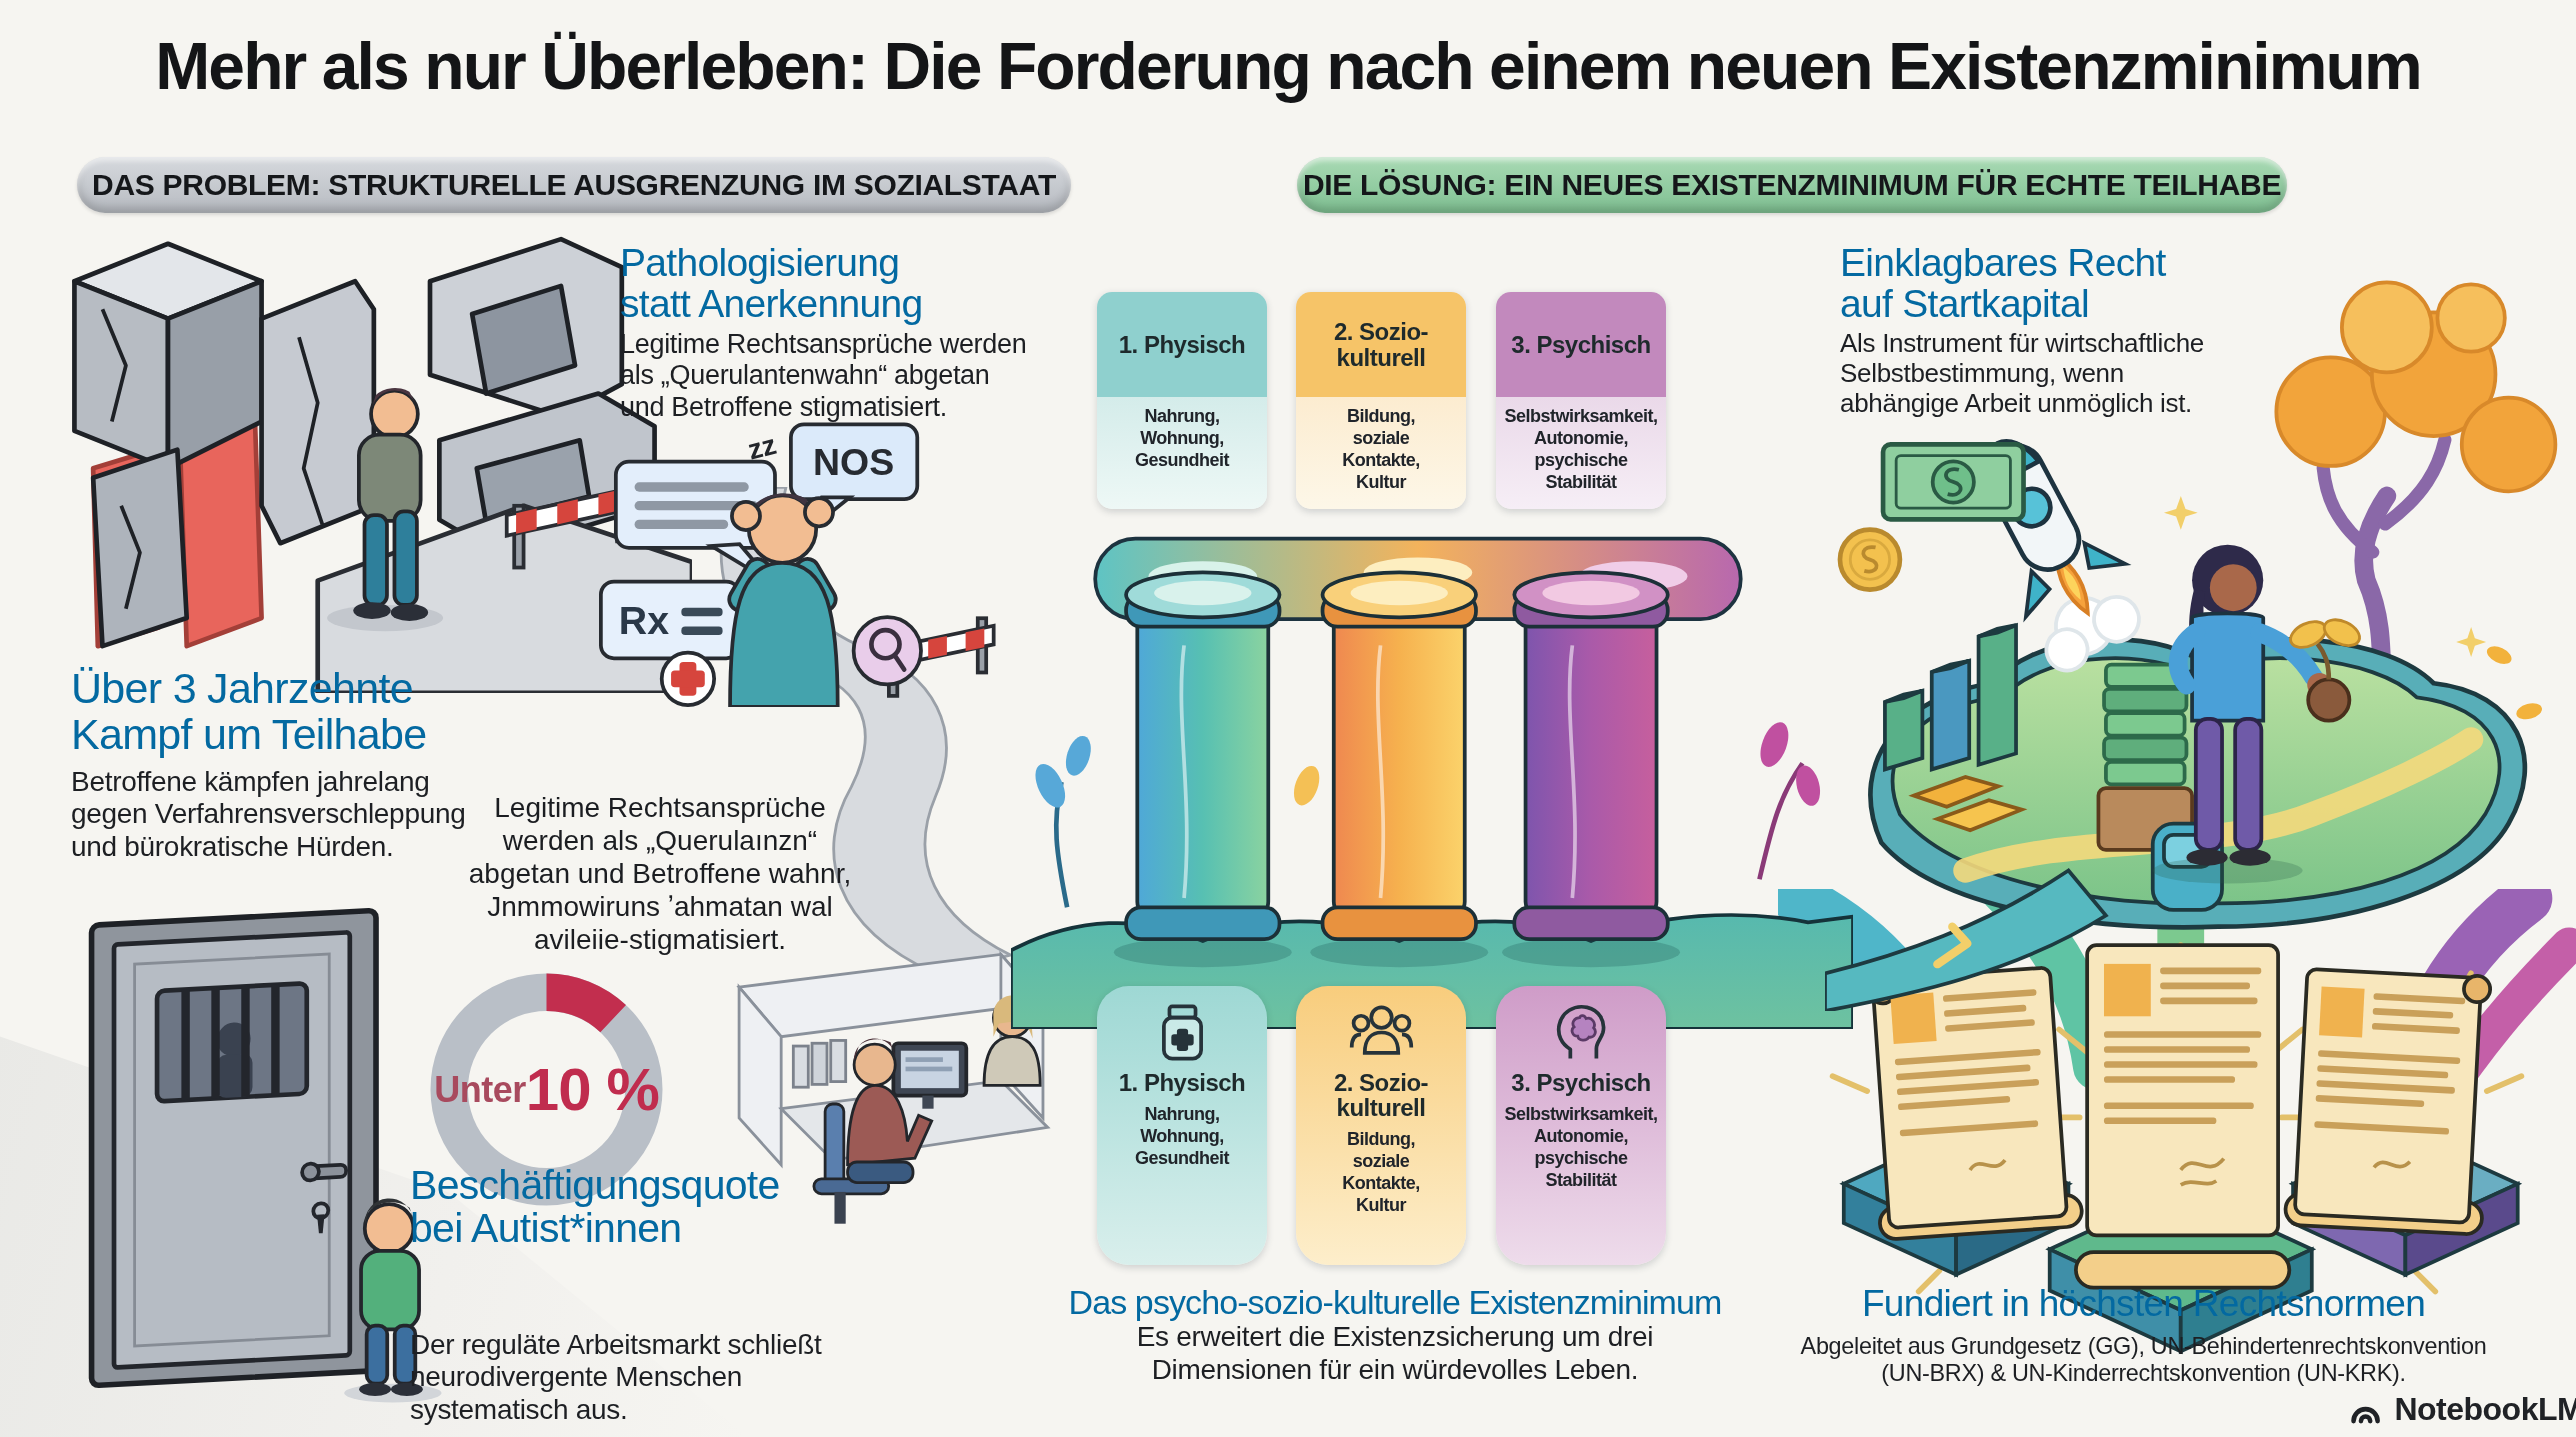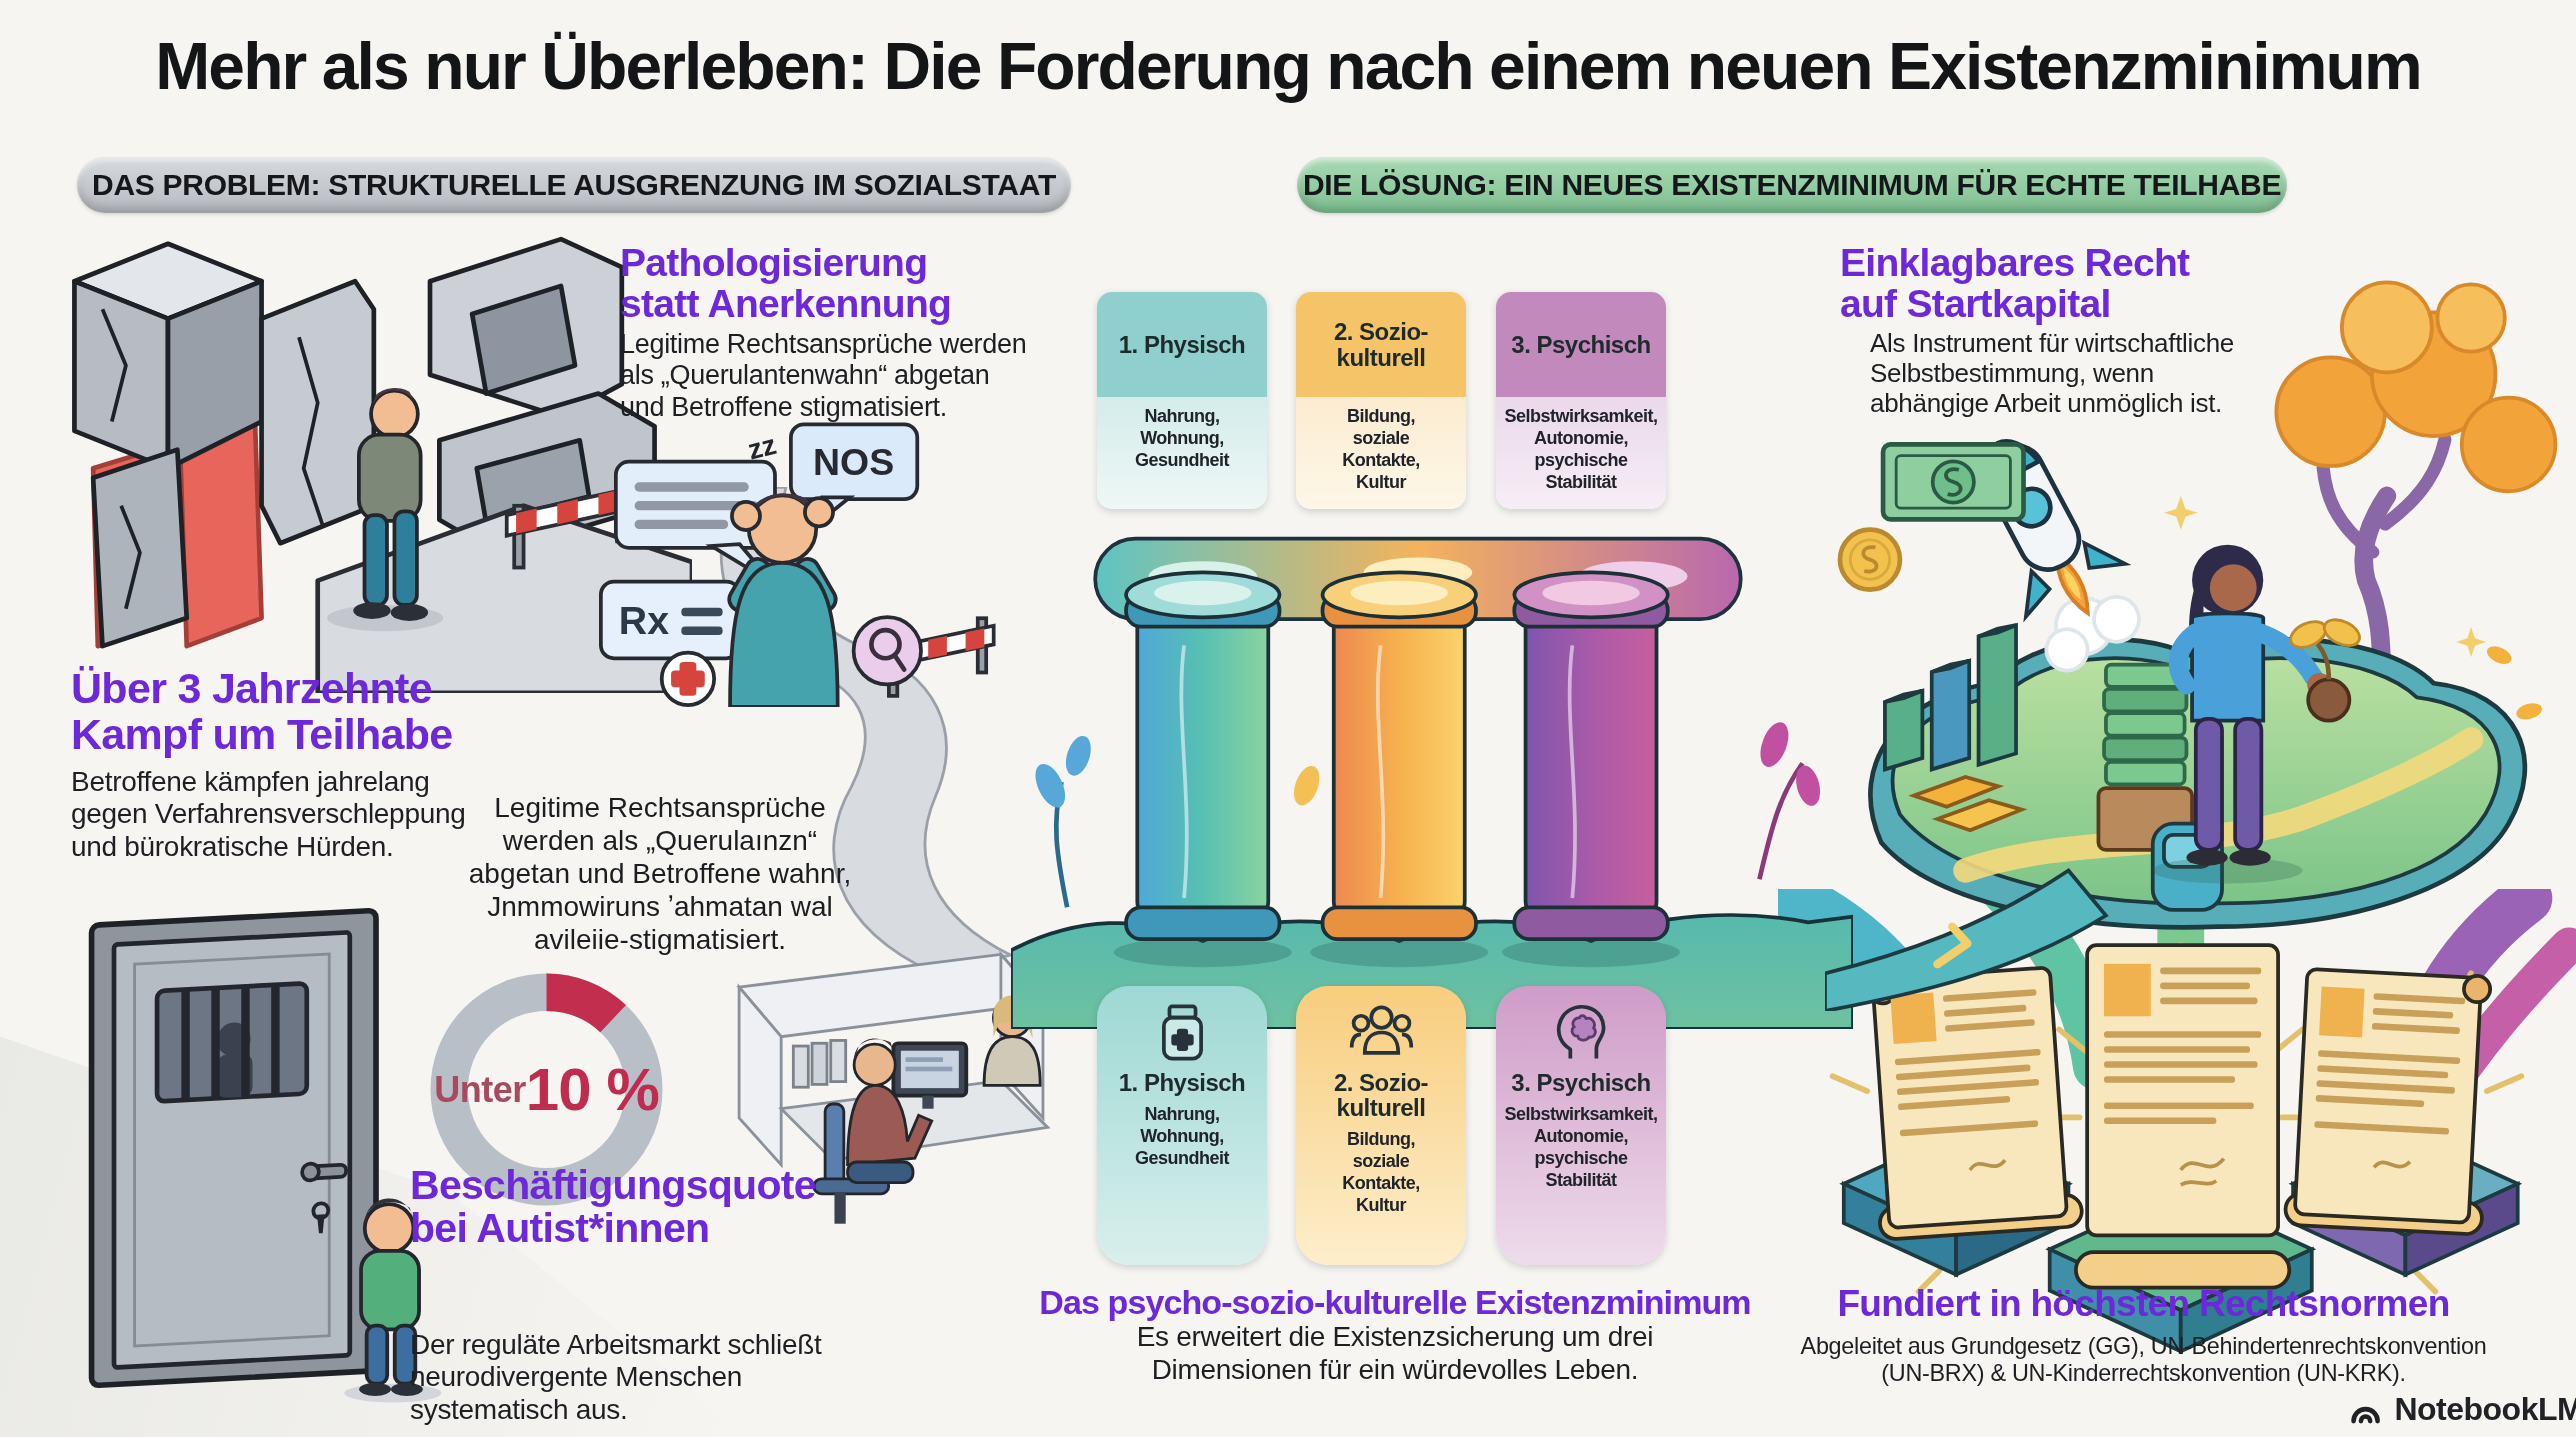--- a/index.html
+++ b/index.html
@@ -12,32 +12,32 @@
 
   .title { top:28px; left:0; width:2576px; text-align:center;
            font-size:66px; font-weight:700; letter-spacing:-1.9px; color:#141517; z-index:6; }
 
   .badge { height:56px; border-radius:28px; display:flex; align-items:center; justify-content:center;
            font-size:30px; font-weight:800; color:#15171a; letter-spacing:-0.3px; z-index:6;
            box-shadow: inset 0 3.7px 5.6px rgba(255,255,255,.55), inset 0 -5.6px 9.4px rgba(0,0,0,.18), 0 1.9px 3.7px rgba(0,0,0,.12); }
   .badge-problem  { top:157px; left:77px;  width:994px; background:linear-gradient(#d6d9dd,#b7bbc1); }
   .badge-solution { top:157px; left:1297px; width:990px; background:linear-gradient(#a9dab4,#7fc092); }
 
-  .h { font-weight:700; color:#6d28d9; line-height:1.06; letter-spacing:-0.7px; }
+  .h { font-weight:400; color:#0369a1; line-height:1.06; letter-spacing:-0.7px; }
   .b { font-weight:500; color:#1d1f23; line-height:1.16; letter-spacing:-0.3px; }
 
   .h-patho   { top:242px; left:620px;  width:449px; font-size:39px; }
   .b-patho   { top:329px; left:620px;  width:459px; font-size:27px; }
   .h-jahr    { top:666px; left:71px;   width:440px; font-size:43px; }
   .b-jahr    { top:766px; left:71px;   width:449px; font-size:28px; }
   .t-glitch  { top:791px; left:438px;  width:444px; font-size:28px; font-weight:500; color:#1b1d21; line-height:1.18; }
   .h-besch   { top:1164px; left:410px; width:534px; font-size:41px; }
   .b-besch   { top:1329px; left:410px; width:534px; font-size:28px; }
   .h-start   { top:242px; left:1840px; width:412px; font-size:39px; }
-  .b-start   { top:328px; left:1840px; width:459px; font-size:26px;margin-left:30px; }
+  .b-start   { top:328px; left:1840px; width:459px; font-size:26px; }
   .blk-exist { top:1284px; left:1011px; width:768px; z-index:6; }
   .blk-exist .h { font-size:34px; letter-spacing:-0.9px; }
   .blk-exist .b { font-size:28px; margin-top:1px; }
   .blk-recht { top:1284px; left:1769px; width:749px; z-index:6; }
   .blk-recht .h { font-size:37px; }
   .blk-recht .b { font-size:23.4px; margin-top:9.4px; }
 
   .txt { z-index:6; }
 
   

